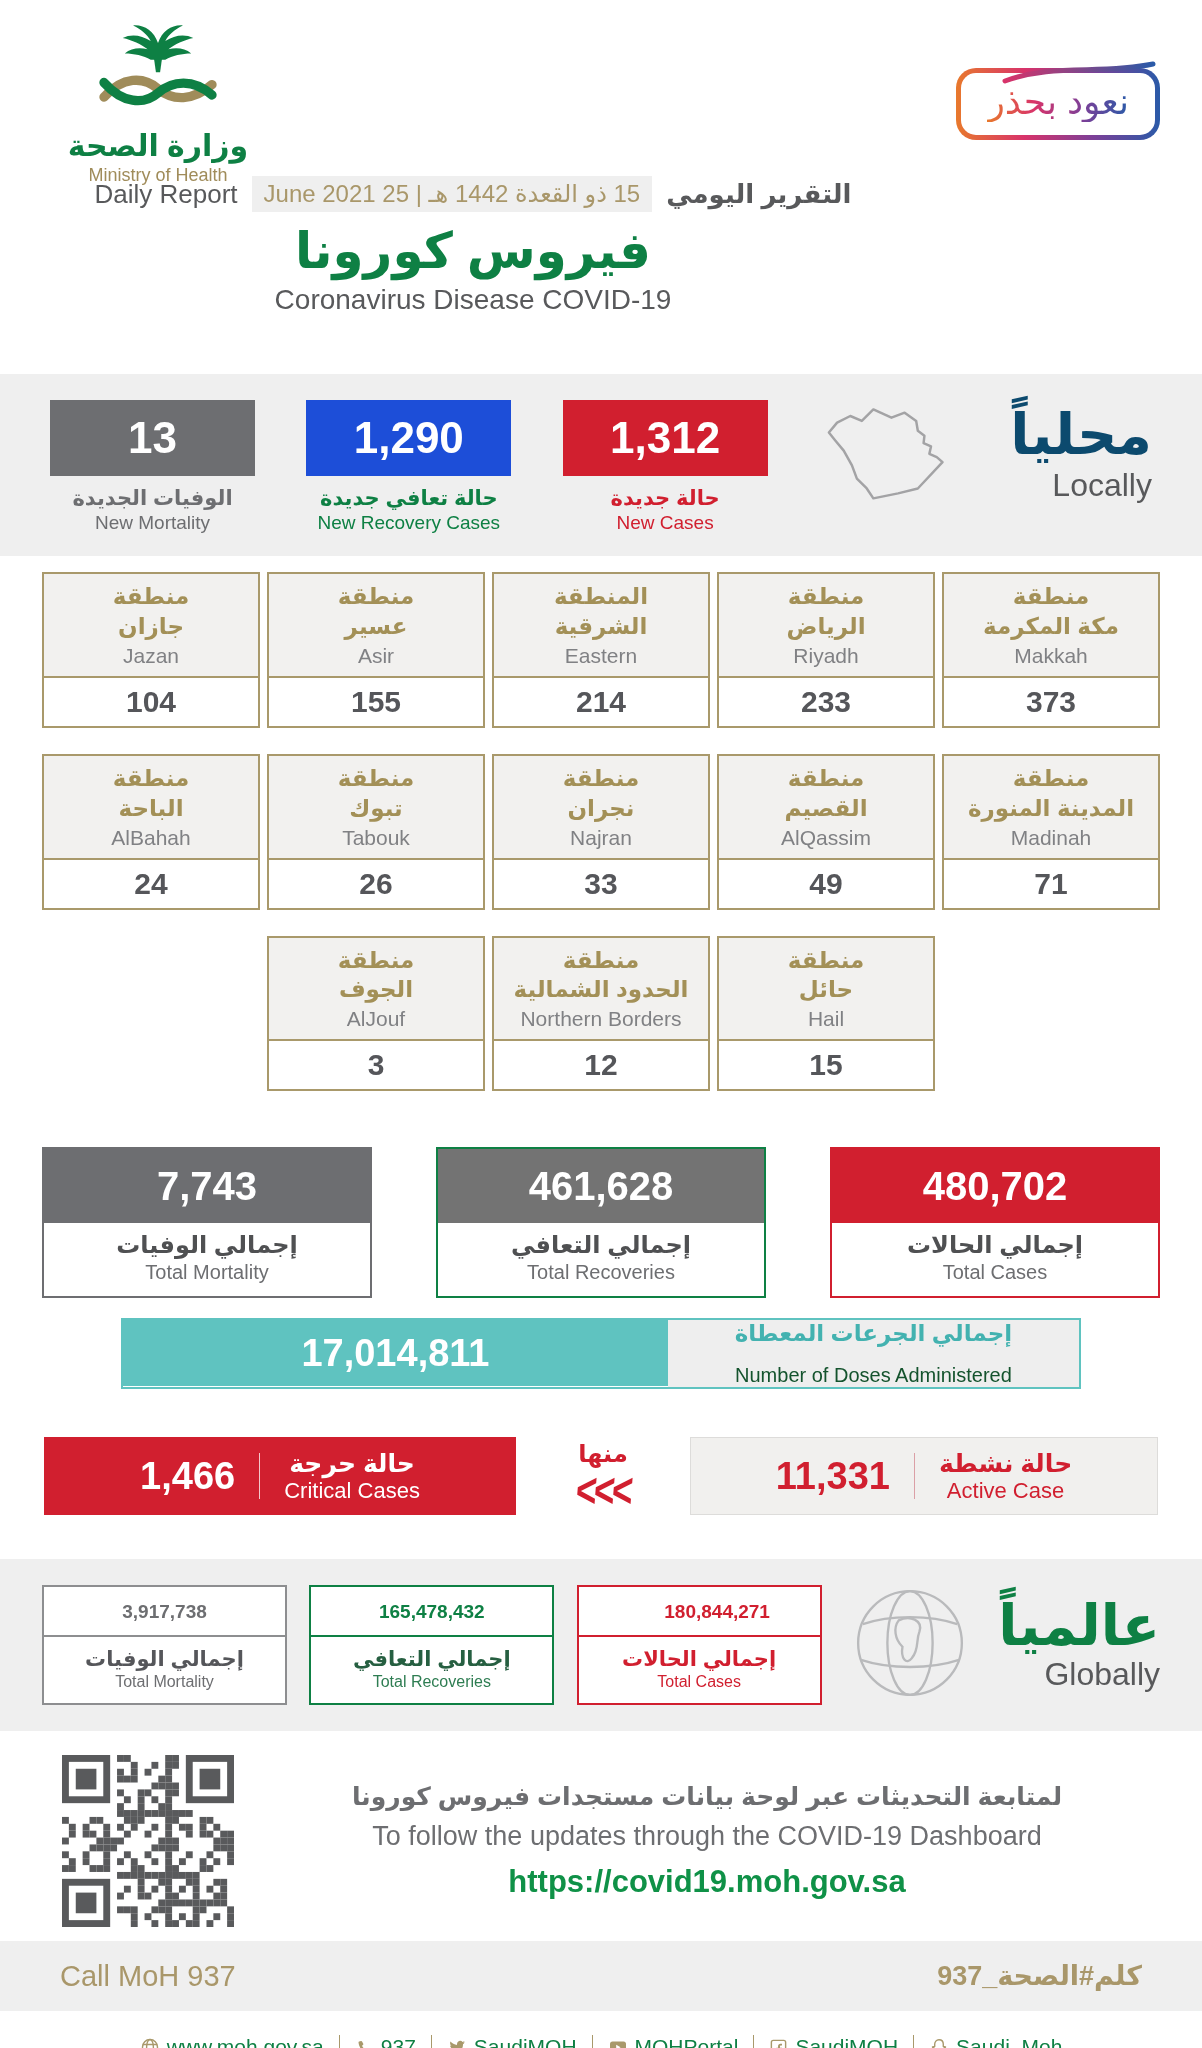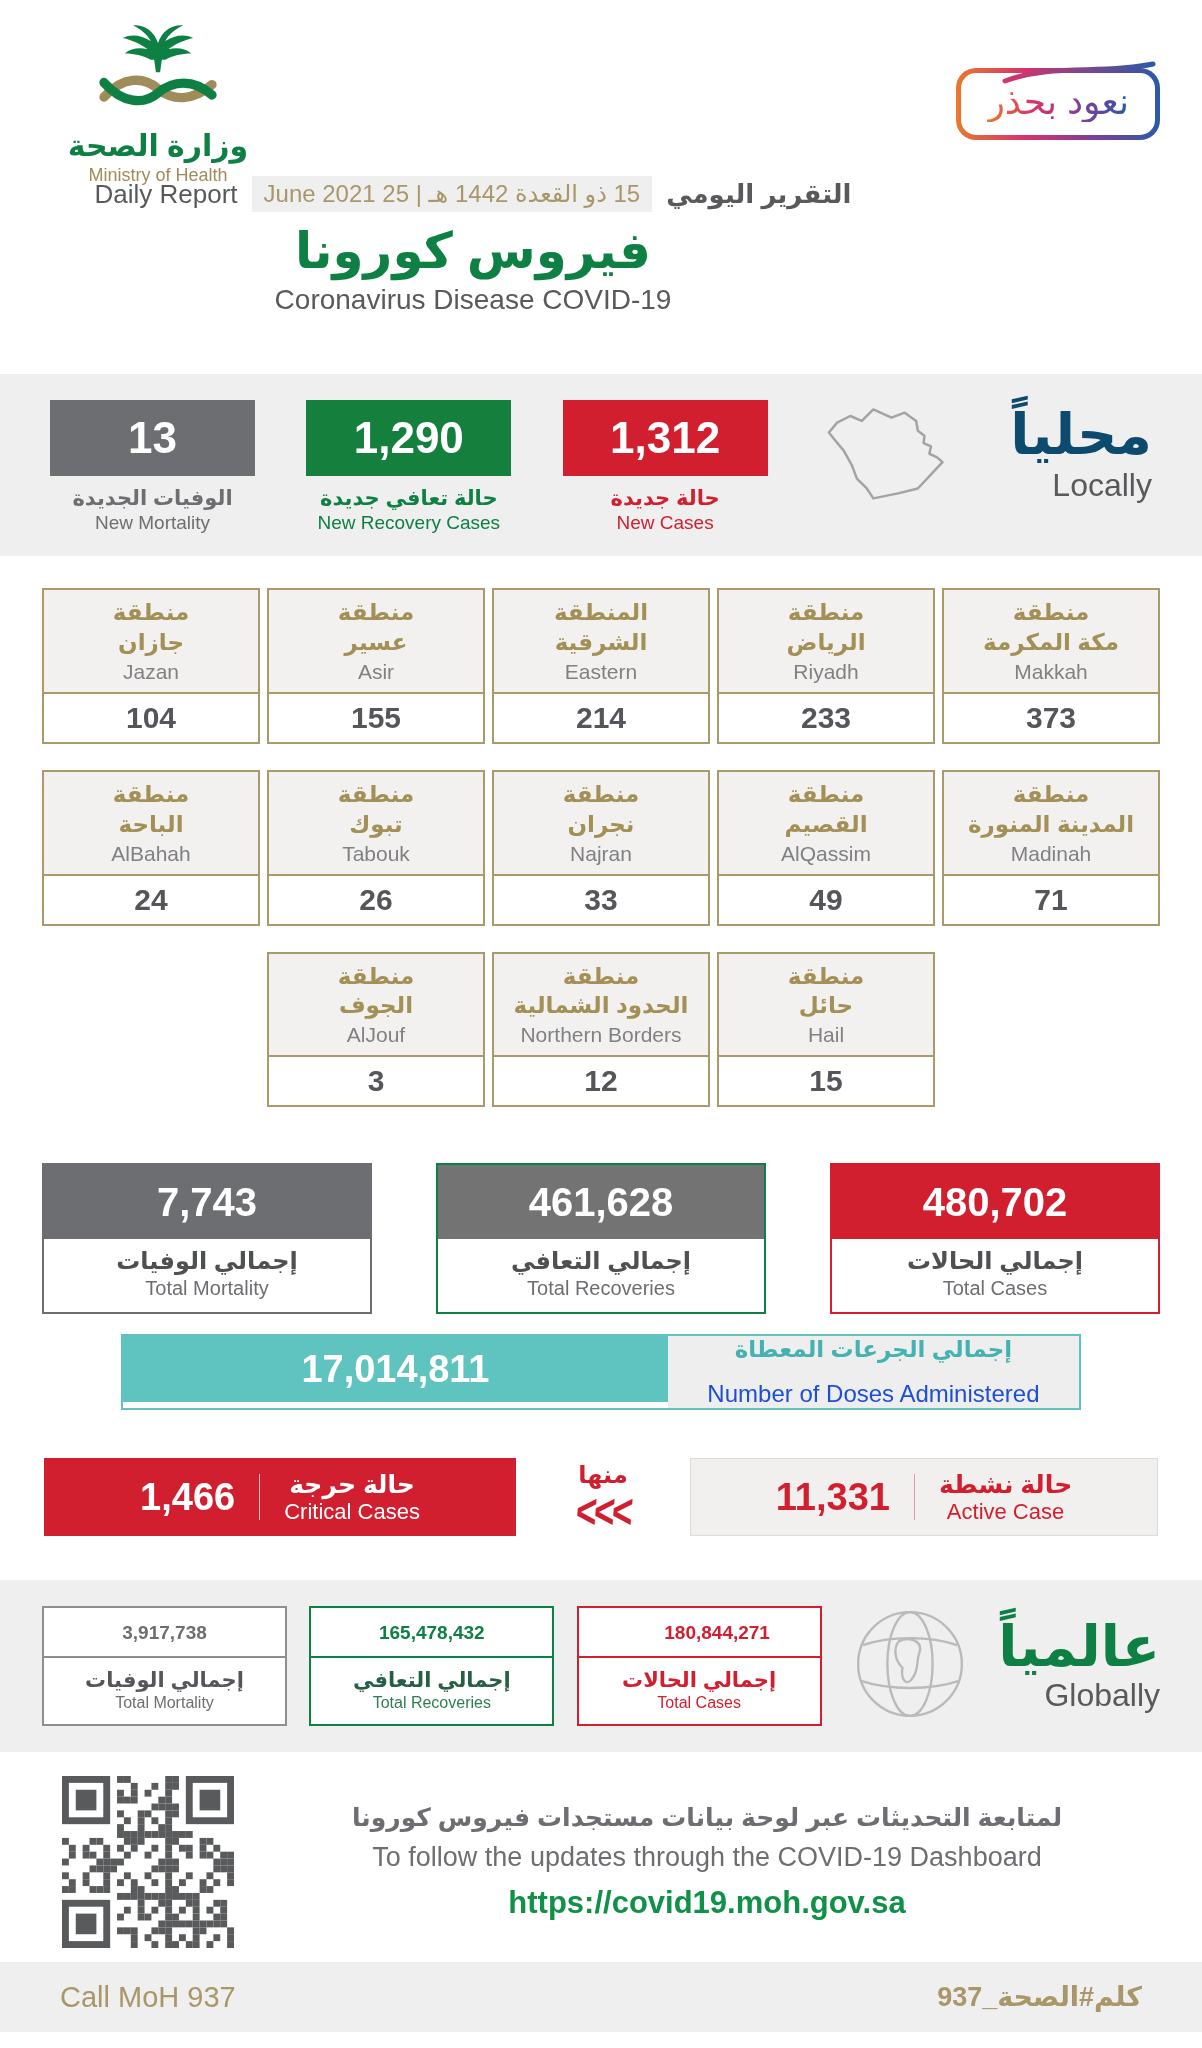--- a/index.html
+++ b/index.html
@@ -26,33 +26,33 @@
   .report-ar{font-size:26px;font-weight:bold;color:#58595b;}
   .title-ar{margin:10px 0 0;text-align:center;font-size:50px;font-weight:bold;color:#0e8044;transform:translateX(-128px);}
   .title-en{margin-top:4px;text-align:center;font-size:28px;color:#58595b;transform:translateX(-128px);}
 
   
   .locally-band{margin-top:58px;background:#efefef;padding:26px 50px 22px;display:flex;align-items:flex-start;
                 justify-content:space-between;}
   .stat{width:205px;text-align:center;}
   .stat-box{height:76px;display:flex;align-items:center;justify-content:center;color:#fff;
             font-size:44px;font-weight:bold;}
-  .s-gray .stat-box{background:#6d6e71;} .s-green .stat-box{background:#15803d;} .s-red .stat-box{background:#d11f2f;}
+  .s-gray .stat-box{background:#6d6e71;} .s-green .stat-box{background:#1d4ed8;} .s-red .stat-box{background:#d11f2f;}
   .stat-ar{font-size:21px;font-weight:bold;margin-top:10px;}
   .stat-en{font-size:19px;margin-top:2px;}
   .s-gray .stat-ar,.s-gray .stat-en{color:#6d6e71;}
   .s-green .stat-ar,.s-green .stat-en{color:#0e8044;}
   .s-red .stat-ar,.s-red .stat-en{color:#d11f2f;}
   .map-wrap{margin-top:-4px;}
   .loc-title{text-align:right;margin-top:6px;}
   .loc-title-ar{font-size:56px;font-weight:bold;color:#0c4a6e;line-height:1.05;}
   .loc-title-en{font-size:32px;color:#58595b;margin-top:2px;}
 
   
-  .regions{margin-top:32px;padding:0 42px;display:grid;grid-template-columns:repeat(5,1fr);gap:26px 7px;}
+  .regions{margin-top:16px;padding:0 42px;display:grid;grid-template-columns:repeat(5,1fr);gap:26px 7px;}
   .region-card{border:2px solid #a9996b;background:#fff;}
   .region-head{background:#f2f1ef;border-bottom:2px solid #a9996b;min-height:102px;padding:8px 4px;
                display:flex;flex-direction:column;justify-content:center;text-align:center;}
   .region-ar{color:#a39057;font-weight:bold;font-size:23px;line-height:1.3;}
   .region-en{color:#808184;font-size:21px;margin-top:2px;}
   .region-value{min-height:48px;display:flex;align-items:center;justify-content:center;
                 font-size:30px;font-weight:bold;color:#55565a;padding:6px 0;}
   .gc2{grid-column:2;} .gc3{grid-column:3;} .gc4{grid-column:4;}
 
   
@@ -65,21 +65,21 @@
   .total-labels{background:#fff;padding:8px 0 12px;}
   .total-ar{font-size:24px;font-weight:bold;color:#4f5052;}
   .total-en{font-size:20px;color:#6d6e71;margin-top:2px;}
 
   
   .doses{margin:20px auto 0;width:960px;border:2px solid #5fc3c0;display:flex;}
   .doses-num{width:57%;background:#5fc3c0;display:flex;align-items:center;justify-content:center;
              color:#fff;font-size:38px;font-weight:bold;height:66px;}
   .doses-label{width:43%;background:#eeeeee;display:flex;flex-direction:column;align-items:center;justify-content:center;}
   .doses-ar{color:#43b2b0;font-size:23px;font-weight:bold;}
-  .doses-en{color:#1d4ed8;font-size:24px;margin-top:17px;}
+  .doses-en{color:#14532d;font-size:20px;margin-top:17px;}
 
   
   .critical-row{margin-top:48px;padding:0 44px;display:flex;align-items:center;justify-content:space-between;}
   .critical-box{width:472px;height:78px;background:#d11f2f;color:#fff;display:flex;align-items:center;justify-content:center;}
   .crit-value{font-size:38px;font-weight:bold;}
   .vdiv{width:1px;height:46px;background:rgba(255,255,255,.75);margin:0 24px;}
   .crit-labels{text-align:center;}
   .crit-ar{font-size:25px;font-weight:bold;}
   .crit-en{font-size:22px;}
   .linker{text-align:center;color:#d11f2f;}

